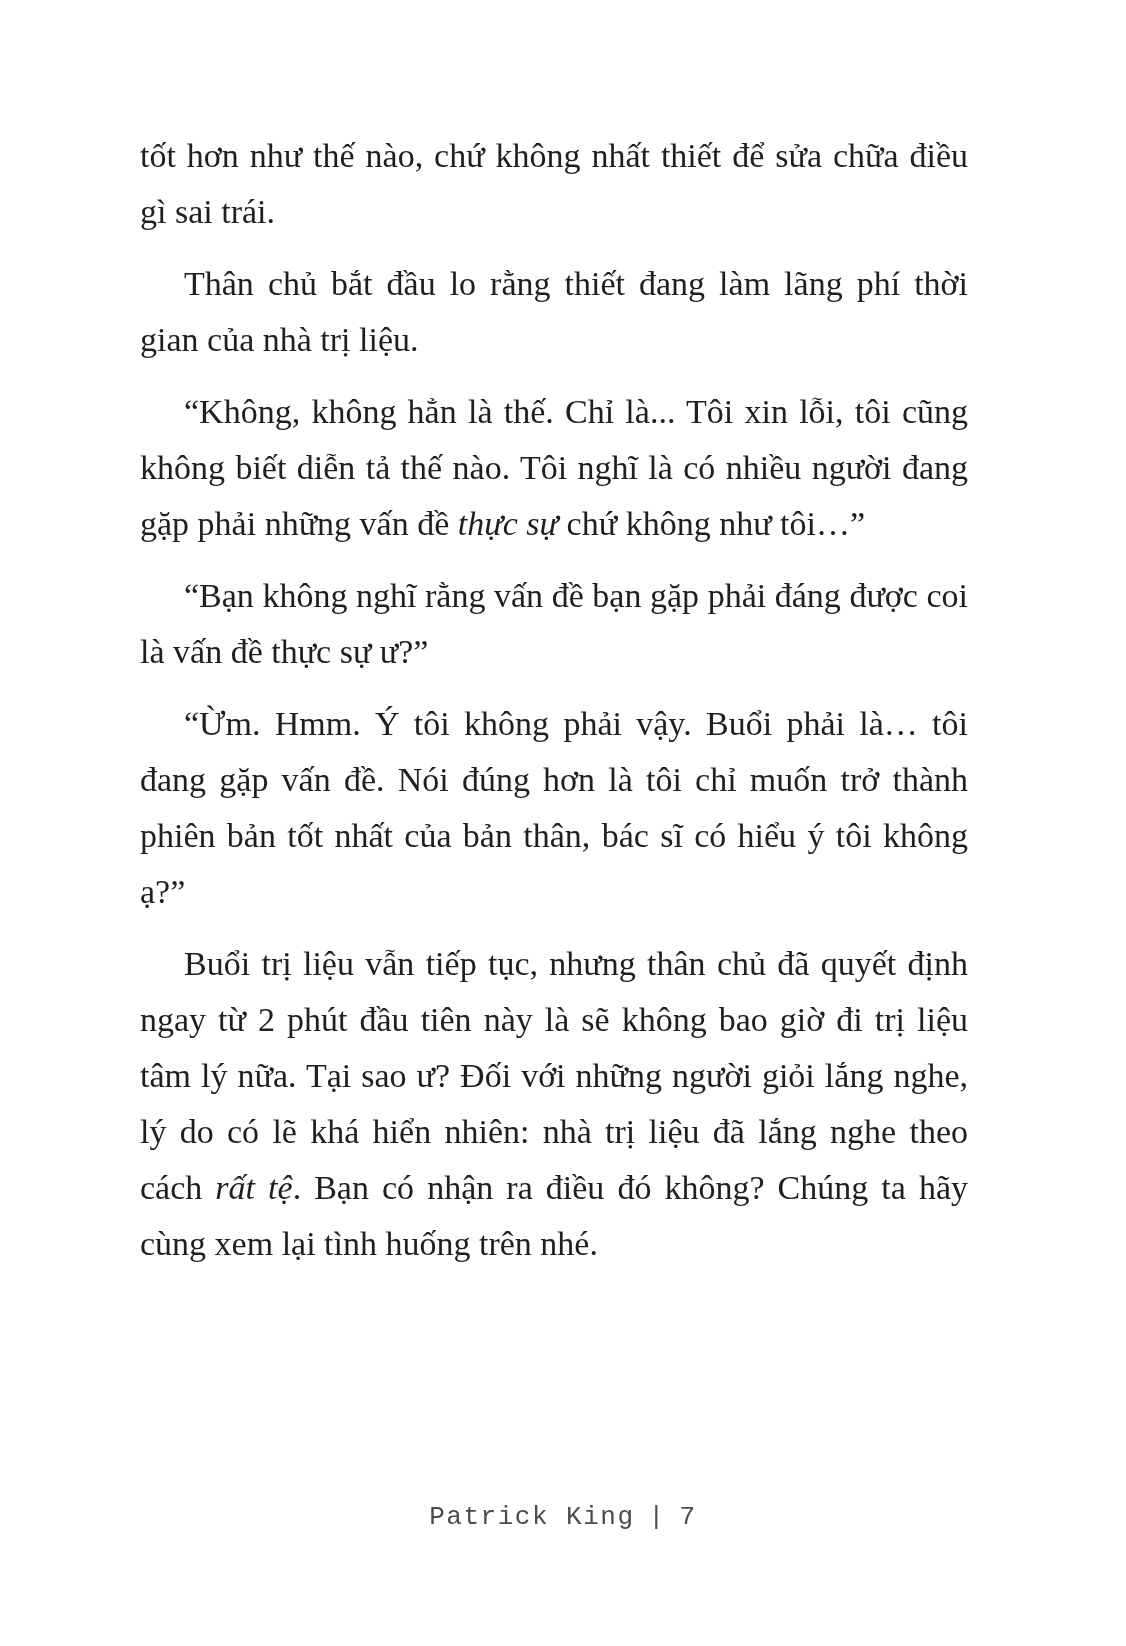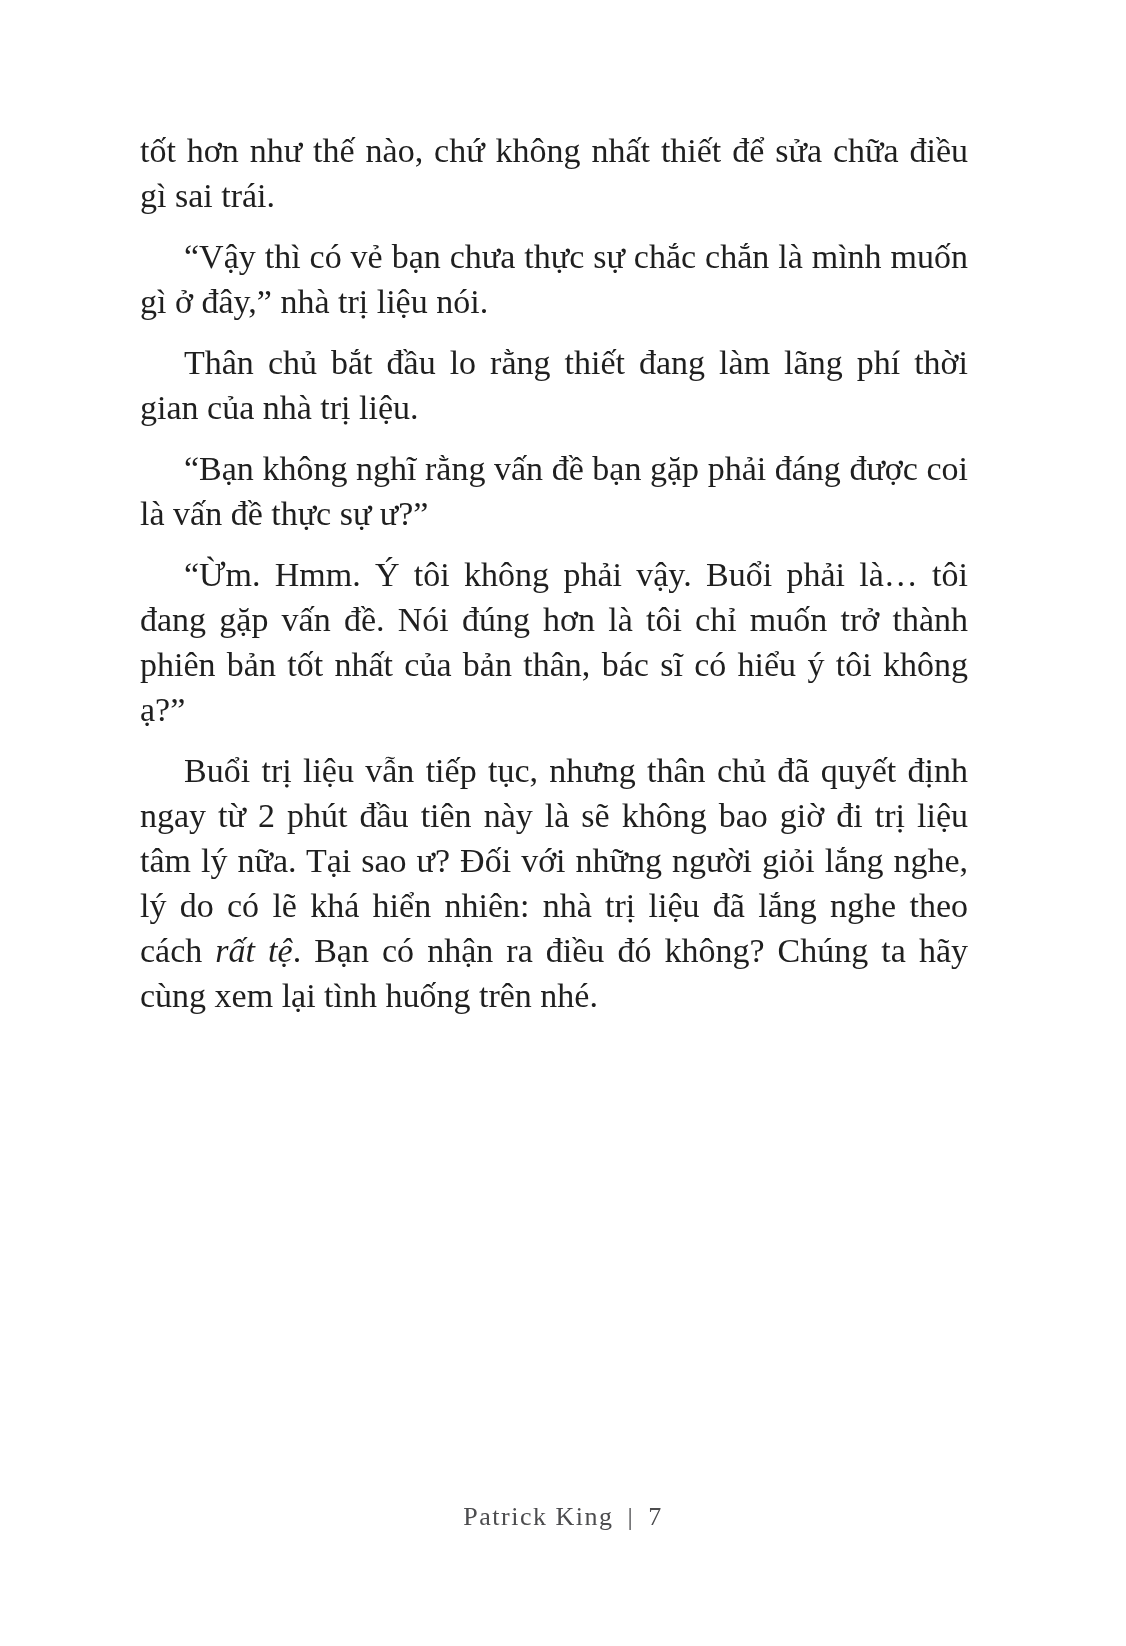--- a/index.html
+++ b/index.html
@@ -15,60 +15,60 @@
     overflow: hidden;
     font-family: "Liberation Serif", "DejaVu Serif", serif;
   }
   .text-block {
     position: absolute;
     top: 128px;
     left: 140px;
     width: 828px;
     color: #1f1f1f;
     font-size: 34px;
-    line-height: 45px;
+    line-height: 56px;
     text-align: justify;
     text-justify: inter-word;
   }
   .text-block p {
     margin: 0 0 16px 0;
     padding: 0;
   }
   .text-block p.indent {
     text-indent: 44px;
   }
   .text-block .em {
     font-style: italic;
   }
   .footer {
     position: absolute;
     top: 1502px;
     left: 0;
     width: 100%;
     text-align: center;
-    font-family: Liberation Serif, serif;
+    font-family: Liberation Mono, monospace;
     font-size: 26px;
     color: #4c4c4e;
     letter-spacing: 1.5px;
   }
   .footer .sep {
     display: inline-block;
     margin: 0 14px;
     color: #4c4c4e;
   }
 </style>
 </head>
 <body>
 
 <div class="page">
 
   <div class="text-block">
       <p><span>tốt hơn như thế nào, chứ không nhất thiết để sửa chữa điều gì sai trái.</span></p>
-      <p class="indent"><span>“Vậy thì có vẻ bạn chưa thực sự chắc chắn là mình muốn gì ở đây,” nhà trị liệu nói.</span></p>
       <p class="indent"><span>Thân chủ bắt đầu lo rằng thiết đang làm lãng phí thời gian của nhà trị liệu.</span></p>
+      <p class="indent"><span>“Không, không hẳn là thế. Chỉ là... Tôi xin lỗi, tôi cũng không biết diễn tả thế nào. Tôi nghĩ là có nhiều người đang gặp phải những vấn đề </span><span class="em">thực sự</span><span> chứ không như tôi…”</span></p>
       <p class="indent"><span>“Bạn không nghĩ rằng vấn đề bạn gặp phải đáng được coi là vấn đề thực sự ư?”</span></p>
       <p class="indent"><span>“Ừm. Hmm. Ý tôi không phải vậy. Buổi phải là… tôi đang gặp vấn đề. Nói đúng hơn là tôi chỉ muốn trở thành phiên bản tốt nhất của bản thân, bác sĩ có hiểu ý tôi không ạ?”</span></p>
       <p class="indent"><span>Buổi trị liệu vẫn tiếp tục, nhưng thân chủ đã quyết định ngay từ 2 phút đầu tiên này là sẽ không bao giờ đi trị liệu tâm lý nữa. Tại sao ư? Đối với những người giỏi lắng nghe, lý do có lẽ khá hiển nhiên: nhà trị liệu đã lắng nghe theo cách </span><span class="em">rất tệ</span><span>. Bạn có nhận ra điều đó không? Chúng ta hãy cùng xem lại tình huống trên nhé.</span></p>
     </div>
 
   <div class="footer">
     <span>Patrick King</span><span class="sep">|</span><span>7</span>
   </div>
 
 </div>

